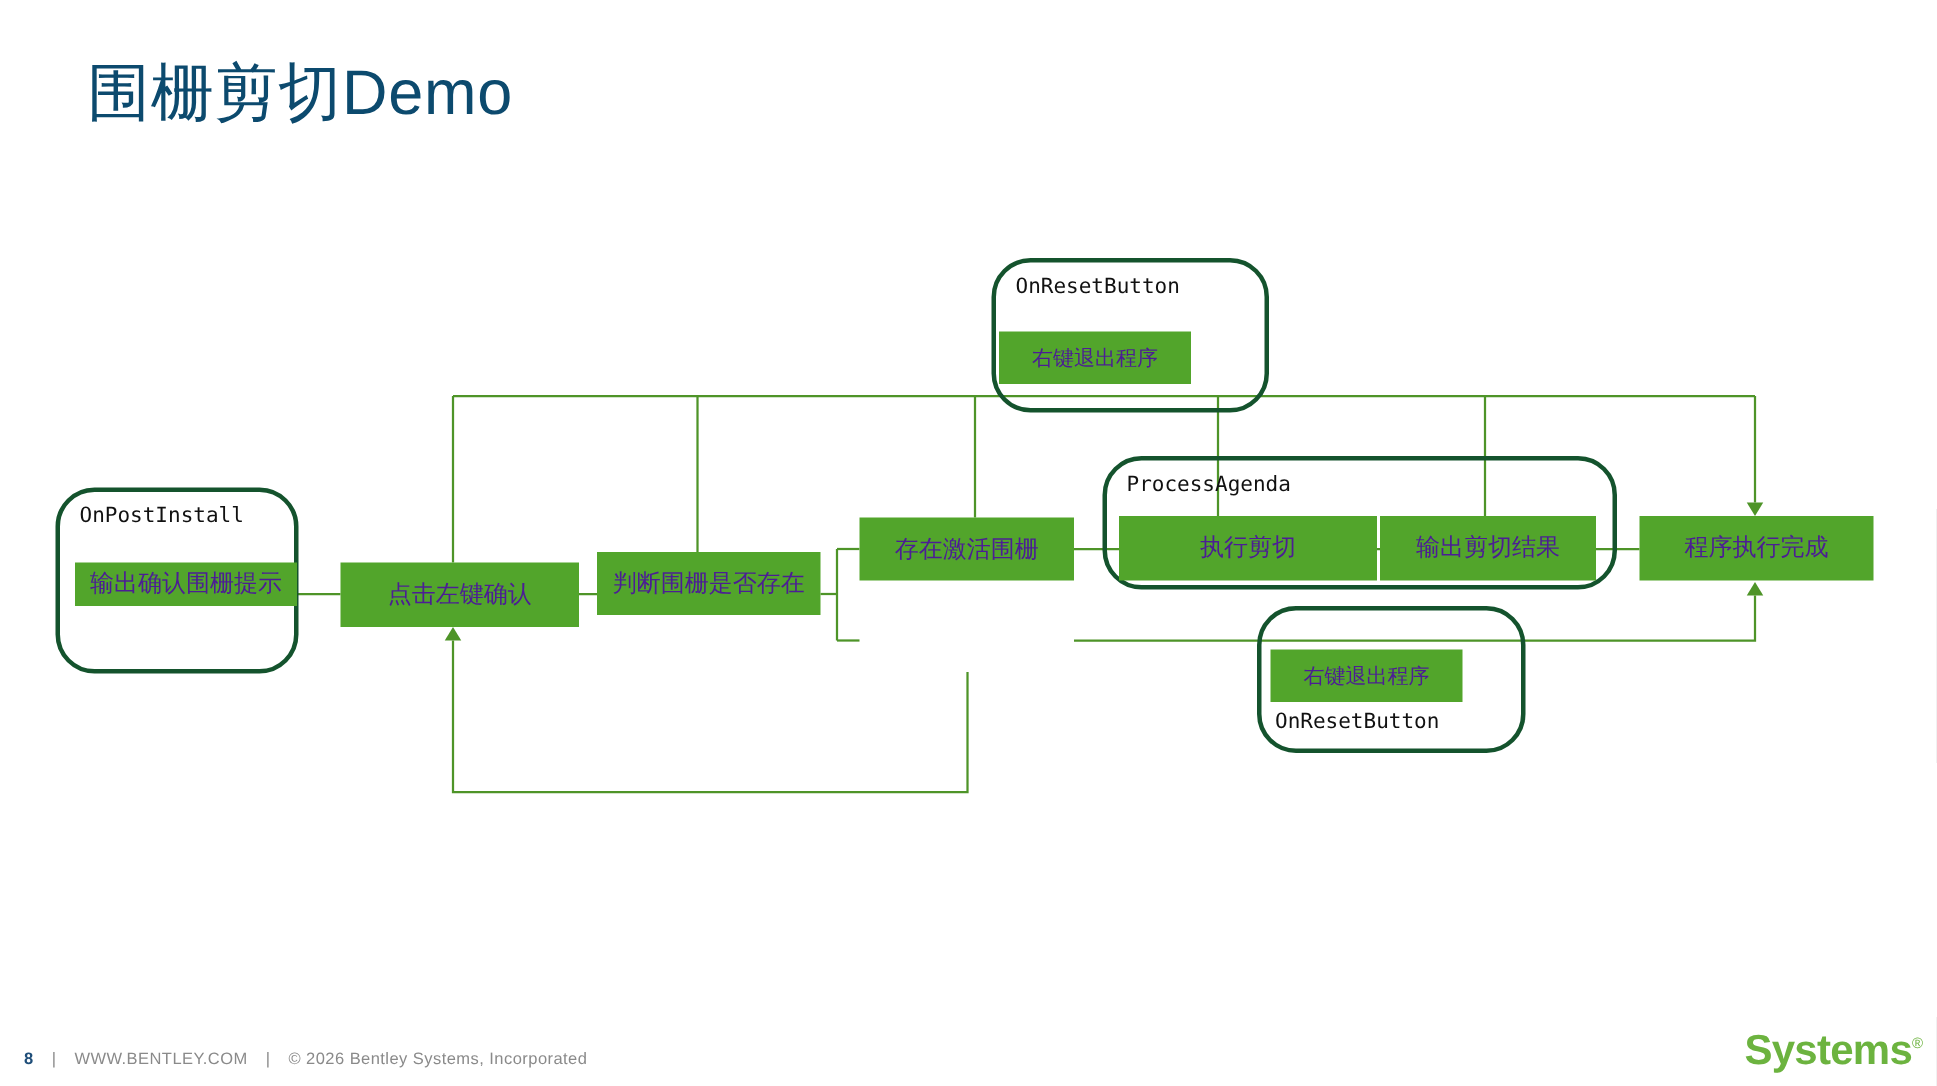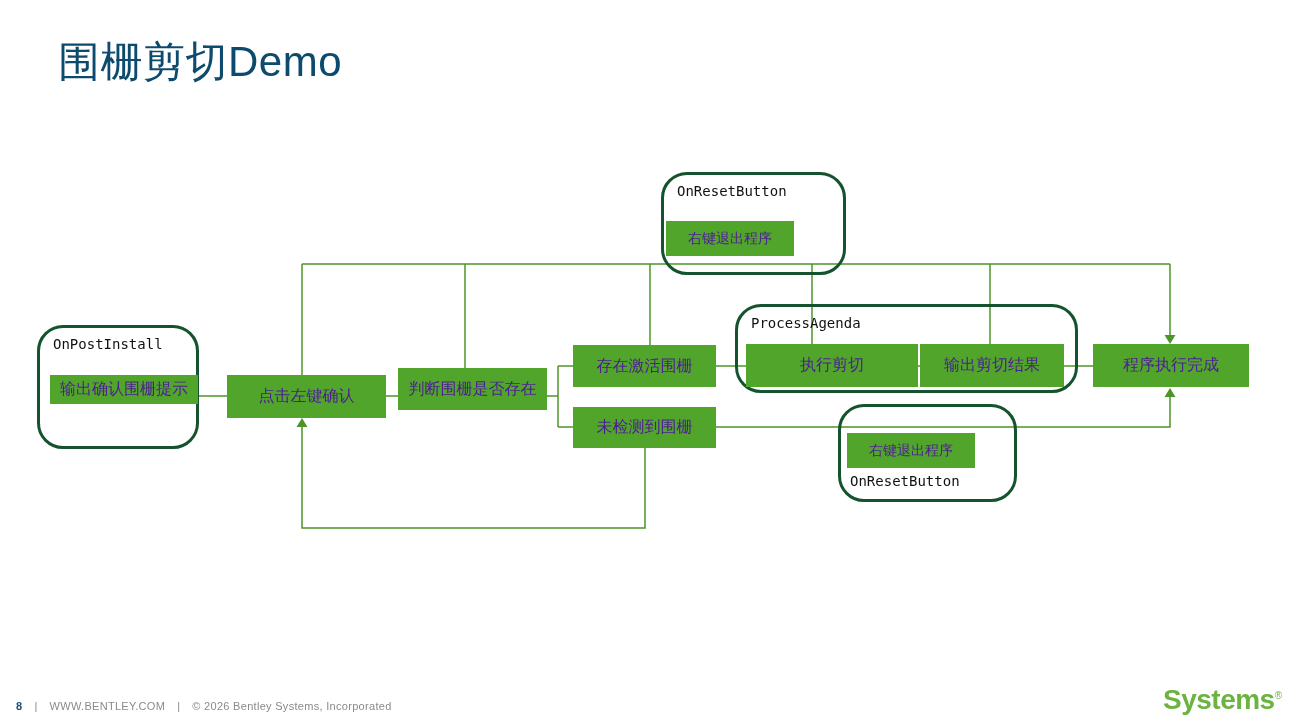--- a/index.html
+++ b/index.html
@@ -98,21 +98,20 @@
   </div>
 
   <div class="node" style="left:50px; top:375px; width:148px; height:29px;">输出确认围栅提示</div>
 
   <div class="node" style="left:227px; top:375px; width:159px; height:43px;">点击左键确认</div>
 
   <div class="node" style="left:398px; top:368px; width:149px; height:42px;">判断围栅是否存在</div>
 
   <div class="node" style="left:573px; top:345px; width:143px; height:42px;">存在激活围栅</div>
 
-  <div class="node" style="left:573px; top:407px; width:143px; height:41px;">未检测到围栅</div>
 
   <div class="node" style="left:746px; top:344px; width:172px; height:43px;">执行剪切</div>
 
   <div class="node" style="left:920px; top:344px; width:144px; height:43px;">输出剪切结果</div>
 
   <div class="node" style="left:1093px; top:344px; width:156px; height:43px;">程序执行完成</div>
 
   <div class="node small" style="left:666px; top:221px; width:128px; height:35px;">右键退出程序</div>
 
   <div class="node small" style="left:847px; top:433px; width:128px; height:35px;">右键退出程序</div>

